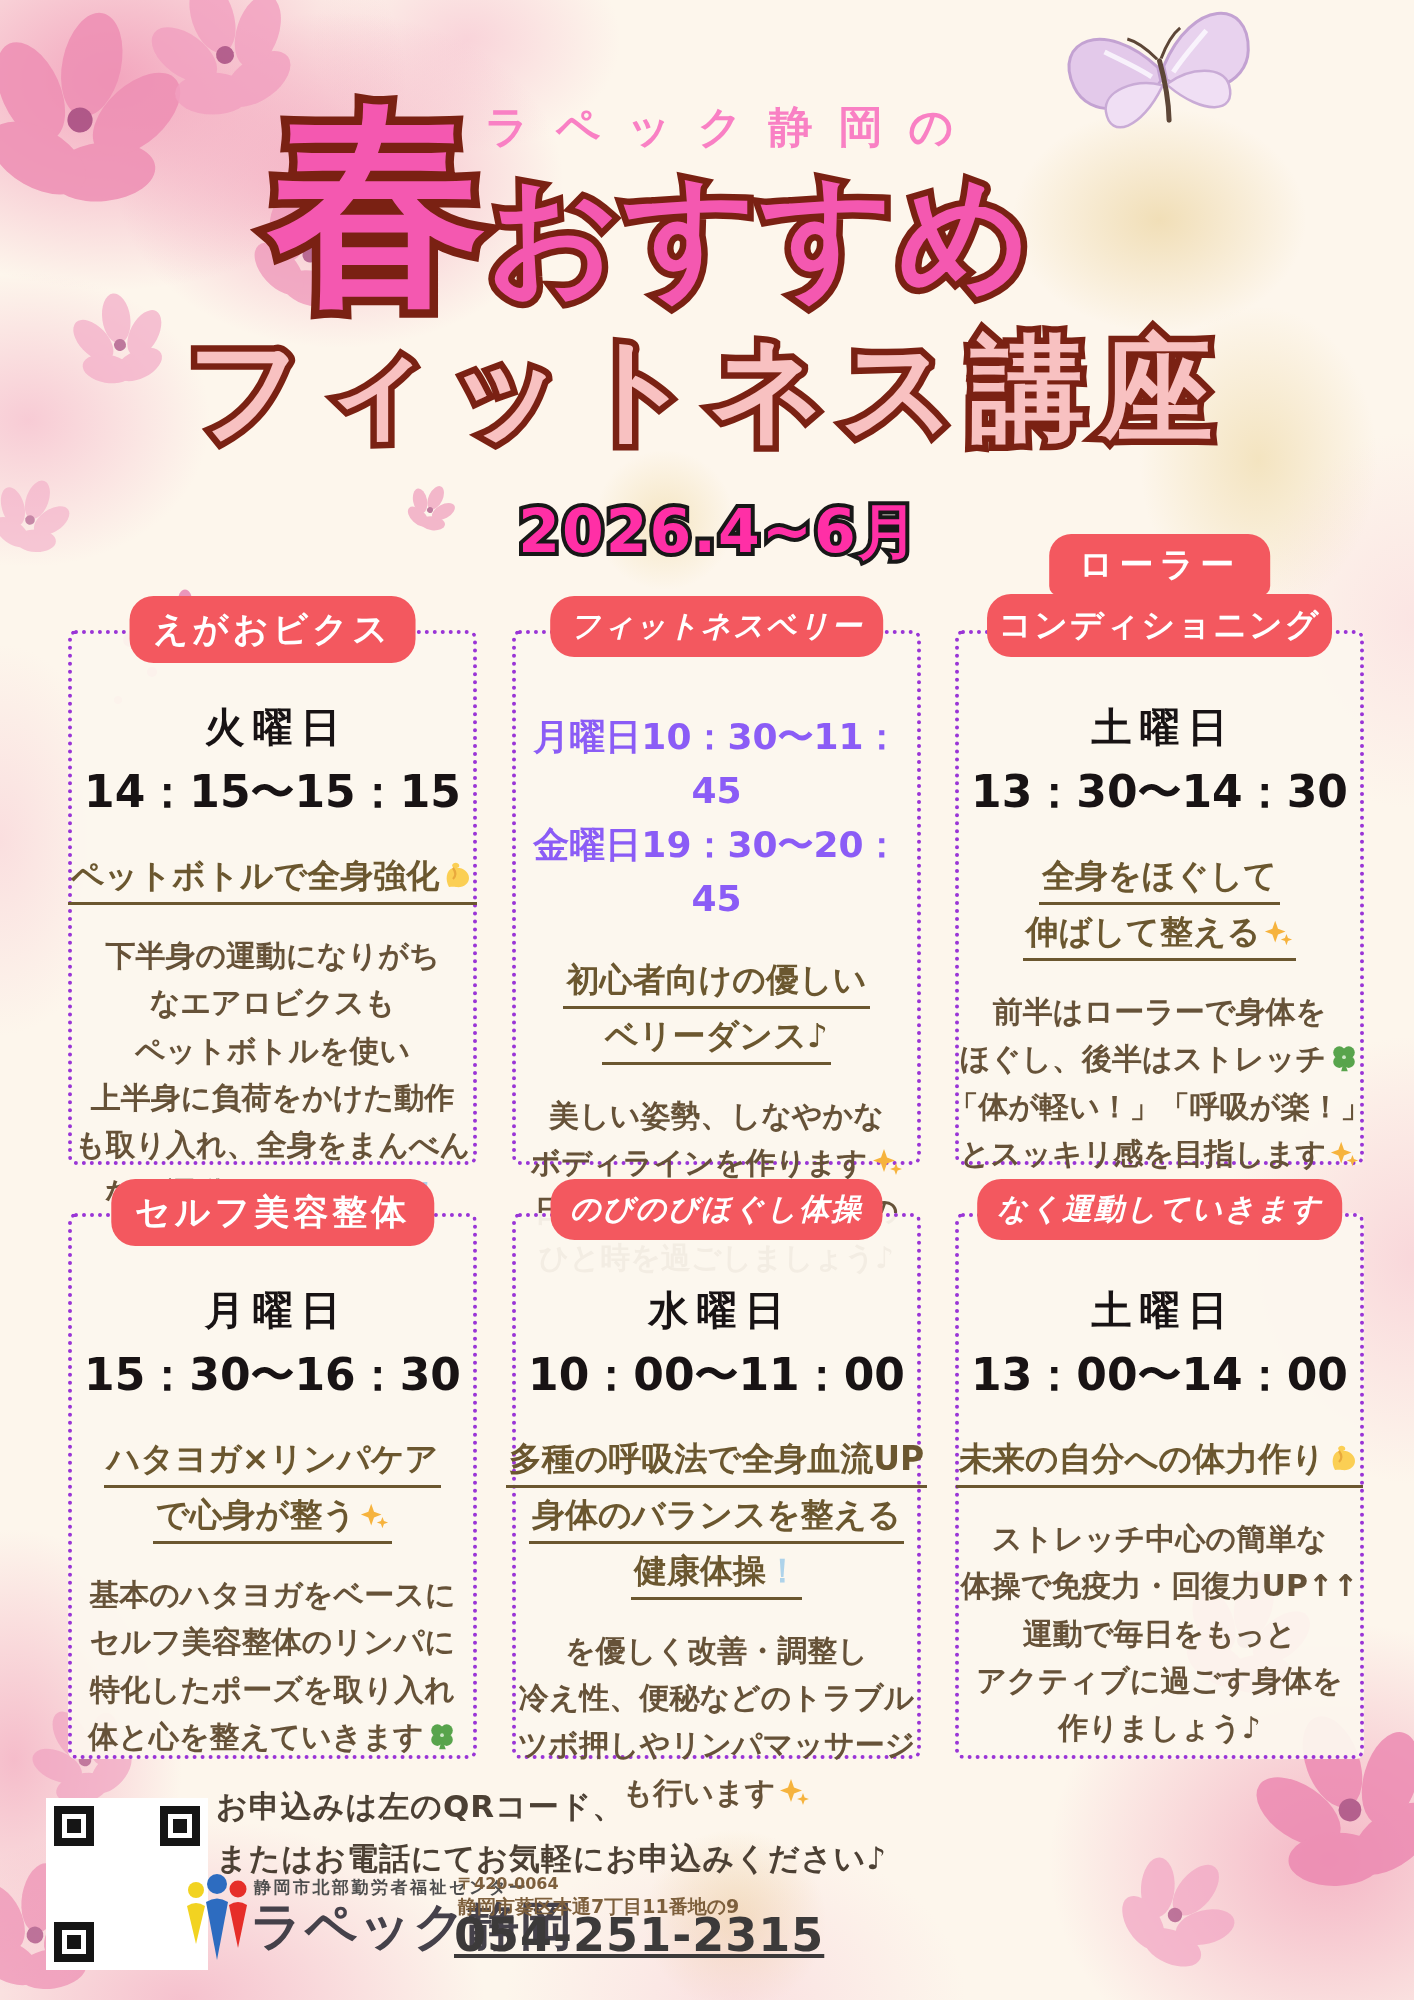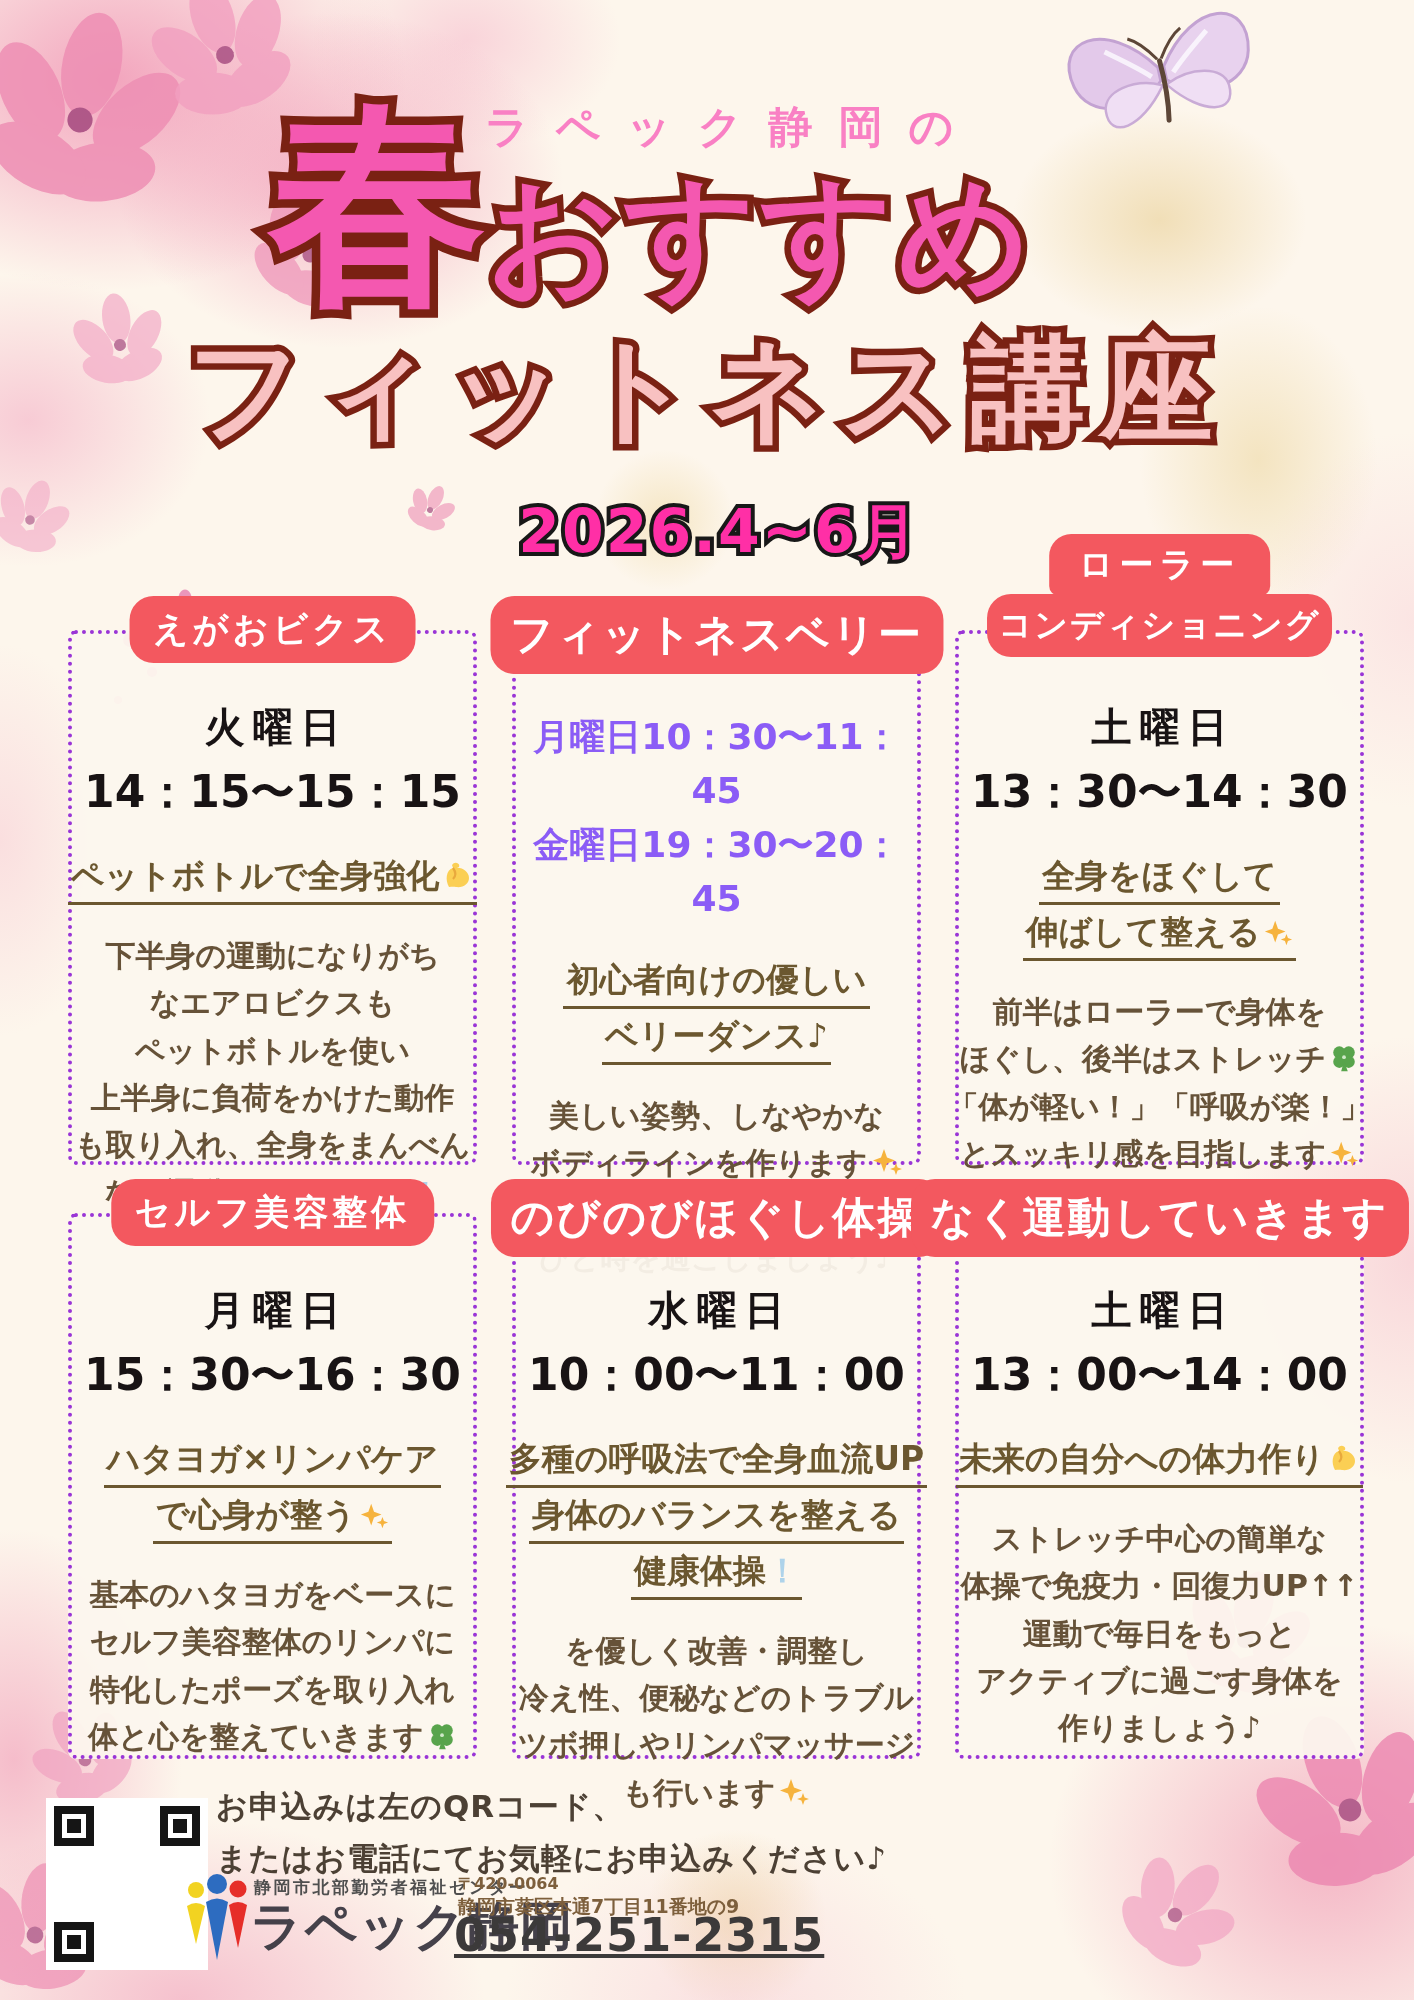--- a/index.html
+++ b/index.html
@@ -42,21 +42,21 @@
 
   
   .card{position:absolute;width:401px;background:rgba(252,246,238,.94);
     border:4px dotted #9a35d6;border-radius:8px;}
   .row1{top:630px;height:527px;}
   .row2{top:1213px;height:538px;}
   .c1{left:68px;} .c2{left:512px;} .c3{left:955px;}
   .badge{position:absolute;top:-38px;left:50%;transform:translateX(-50%);
     background:#f3585f;color:#fff;font-weight:800;font-size:35px;letter-spacing:4px;
     padding:10px 24px;border-radius:24px;white-space:nowrap;z-index:3;}
-  .badge--wide{font-size:43px;letter-spacing:2px;padding:10px 20px;}
+  .badge--wide{font-size:30px;letter-spacing:2px;padding:10px 20px;font-style:italic;}
   .badge--top{top:-100px;font-size:34px;letter-spacing:6px;padding:8px 30px;border-radius:22px 22px 10px 10px;}
   .badge--main{font-size:33px;letter-spacing:2px;padding:9px 12px;top:-40px;}
   .card-body{padding-top:62px;display:flex;flex-direction:column;align-items:center;text-align:center;}
   .day{font-size:40px;font-weight:800;color:#181314;letter-spacing:8px;text-indent:8px;margin-top:4px;}
   .time{font-size:44px;font-weight:700;color:#181314;letter-spacing:0px;margin-top:8px;}
   .sched{margin-top:14px;}
   .sched-line{font-size:36px;font-weight:700;color:#8b5cf6;line-height:1.5;}
   .catch{margin-top:30px;line-height:1.3;}
   .cline{display:inline-block;font-size:33px;font-weight:800;color:#6b572f;
     border-bottom:3px solid #6b572f;padding:0 3px 4px;margin:3px 0;white-space:nowrap;}

